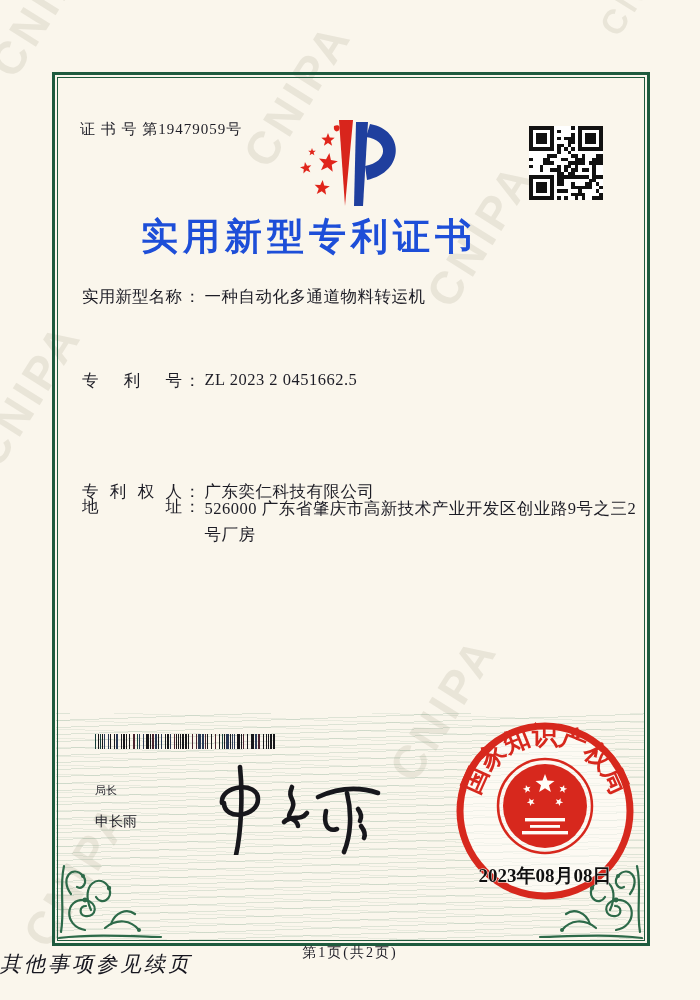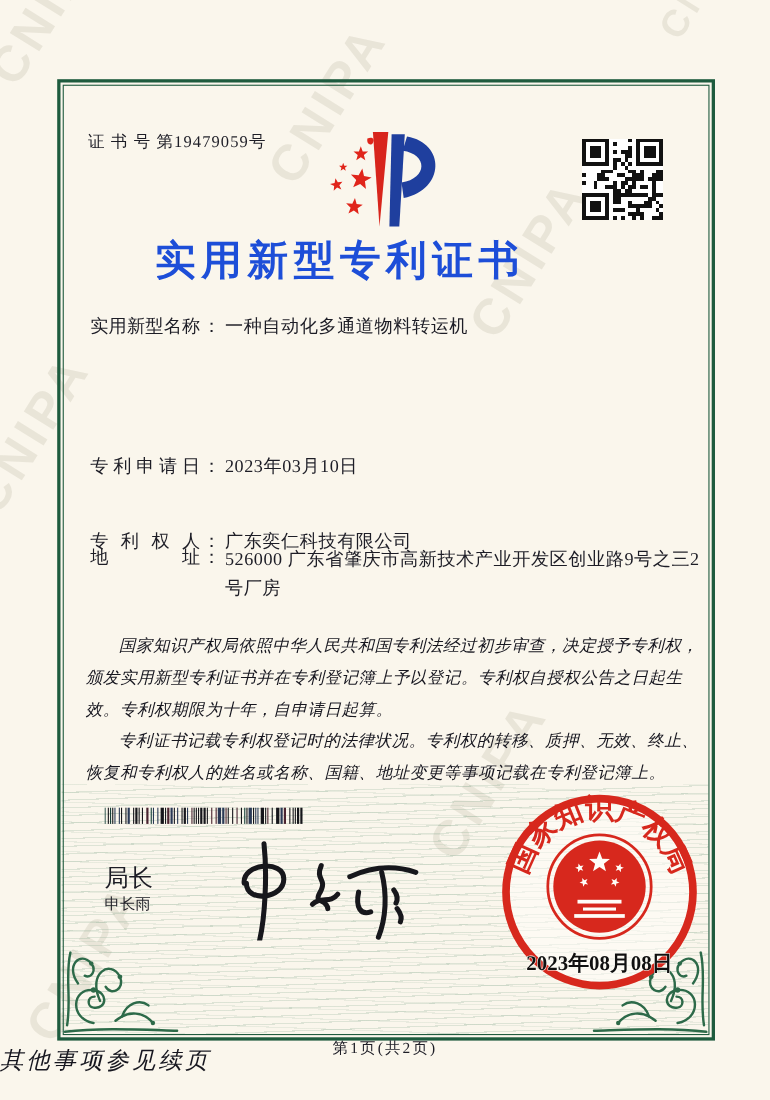--- a/index.html
+++ b/index.html
@@ -35,21 +35,21 @@
     font-size:15px; line-height:1.92; font-style:italic; color:#16161f;
   }
   .body-text p{margin:0; text-indent:2em; letter-spacing:0.5px;}
   .bottom-band{
     position:absolute; left:56px; top:713px; width:588px; height:228px;
     background:
       repeating-linear-gradient(178deg, rgba(104,150,120,0.20) 0 1px, rgba(0,0,0,0) 1px 7px),
       repeating-linear-gradient(182deg, rgba(104,150,120,0.12) 0 1px, rgba(0,0,0,0) 1px 9px);
   }
   .barcode{position:absolute; left:95px; top:734px; width:182px; height:15px;}
-  .sig-title{position:absolute; left:95px; top:783px; font-size:22px; font-family:Liberation Sans, sans-serif;}
+  .sig-title{position:absolute; left:95px; top:783px; font-size:11px; font-family:Liberation Sans, sans-serif;}
   .sig-name{position:absolute; left:95px; top:813px; font-size:14px; font-family:"Liberation Sans","DejaVu Sans",sans-serif;}
   .signature{position:absolute; left:200px; top:755px; width:200px; height:100px;}
   .seal{position:absolute; left:452px; top:718px; width:186px; height:186px;}
   .ornament{position:absolute; width:108px; height:104px;}
   .orn-left{left:55px; top:838px;}
   .orn-right{left:538px; top:838px; transform:scaleX(-1);}
   .page-info{position:absolute; left:0; top:908px; width:700px; text-align:center; font-size:14px; letter-spacing:2px;margin-top:36px;}
   .footer-note{position:absolute; left:0; top:950px; width:700px; font-size:21px; font-style:italic; letter-spacing:3px; color:#16161f;}
 </style>
 </head>
@@ -337,34 +337,30 @@
       <rect x="18" y="20" width="1" height="1" fill="#111"></rect>
       <rect x="19" y="20" width="1" height="1" fill="#111"></rect>
       <rect x="20" y="20" width="1" height="1" fill="#111"></rect>
     </svg>
 
   <div class="title">实用新型专利证书</div>
 
   <div class="f-row" style="top:286px">
     <span class="flabel">实用新型名称</span><span class="fcolon">：</span><span class="fvalue">一种自动化多通道物料转运机</span>
   </div>
-  <div class="f-row" style="top:413px">
-    <span class="flabel">专利申请日</span><span class="fcolon">：</span><span class="fvalue">2023年03月10日</span>
+  <div class="f-row" style="top:370px">
+    <span class="flabel">专利号</span><span class="fcolon">：</span><span class="fvalue">ZL 2023 2 0451662.5</span>
   </div>
   <div class="f-row" style="top:481px">
     <span class="flabel">专利权人</span><span class="fcolon">：</span><span class="fvalue">广东奕仁科技有限公司</span>
   </div>
   <div class="f-row" style="top:496px">
     <span class="flabel">地址</span><span class="fcolon">：</span><span class="fvalue wrap">526000 广东省肇庆市高新技术产业开发区创业路9号之三2号厂房</span>
   </div>
 
-  <div class="body-text">
-    <p>国家知识产权局依照中华人民共和国专利法经过初步审查，决定授予专利权，颁发实用新型专利证书并在专利登记簿上予以登记。专利权自授权公告之日起生效。专利权期限为十年，自申请日起算。</p>
-    <p>专利证书记载专利权登记时的法律状况。专利权的转移、质押、无效、终止、恢复和专利权人的姓名或名称、国籍、地址变更等事项记载在专利登记簿上。</p>
-  </div>
 
   <svg class="barcode" viewBox="0 0 182 15" preserveAspectRatio="none" id="barcode-svg">
       <rect x="0" y="0" width="1" height="15" fill="#17403a"></rect>
       <rect x="3" y="0" width="1" height="15" fill="#16161b"></rect>
       <rect x="5" y="0" width="1" height="15" fill="#17403a"></rect>
       <rect x="7" y="0" width="1" height="15" fill="#16161b"></rect>
       <rect x="9" y="0" width="1" height="15" fill="#2b3a56"></rect>
       <rect x="13" y="0" width="1" height="15" fill="#2b3a56"></rect>
       <rect x="15" y="0" width="1" height="15" fill="#16161b"></rect>
       <rect x="19" y="0" width="1" height="15" fill="#16161b"></rect>

